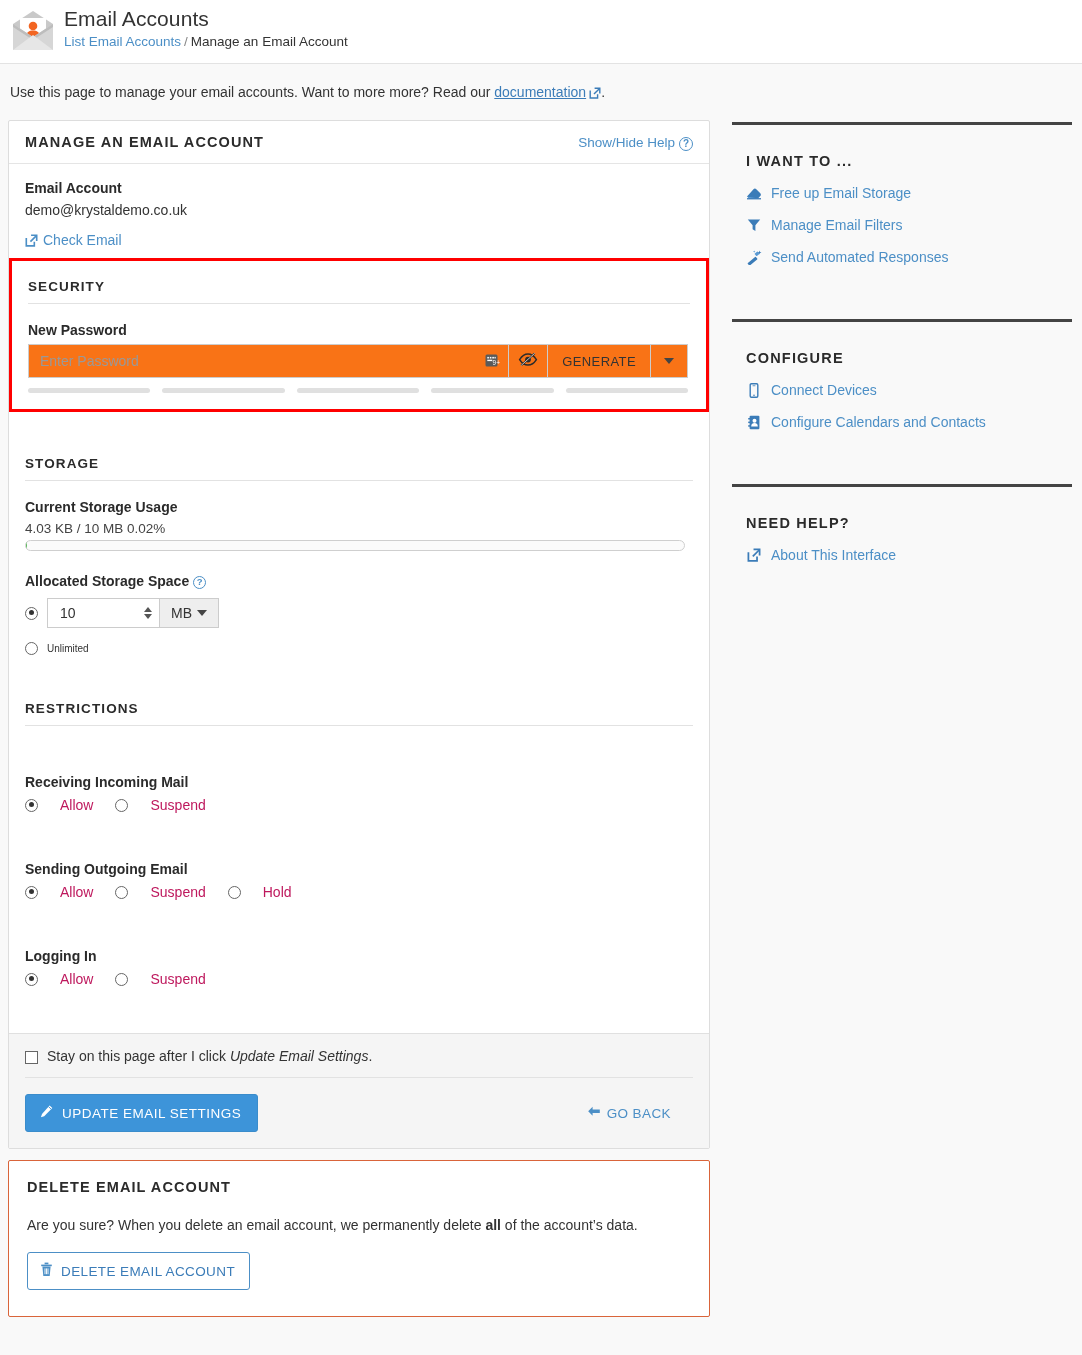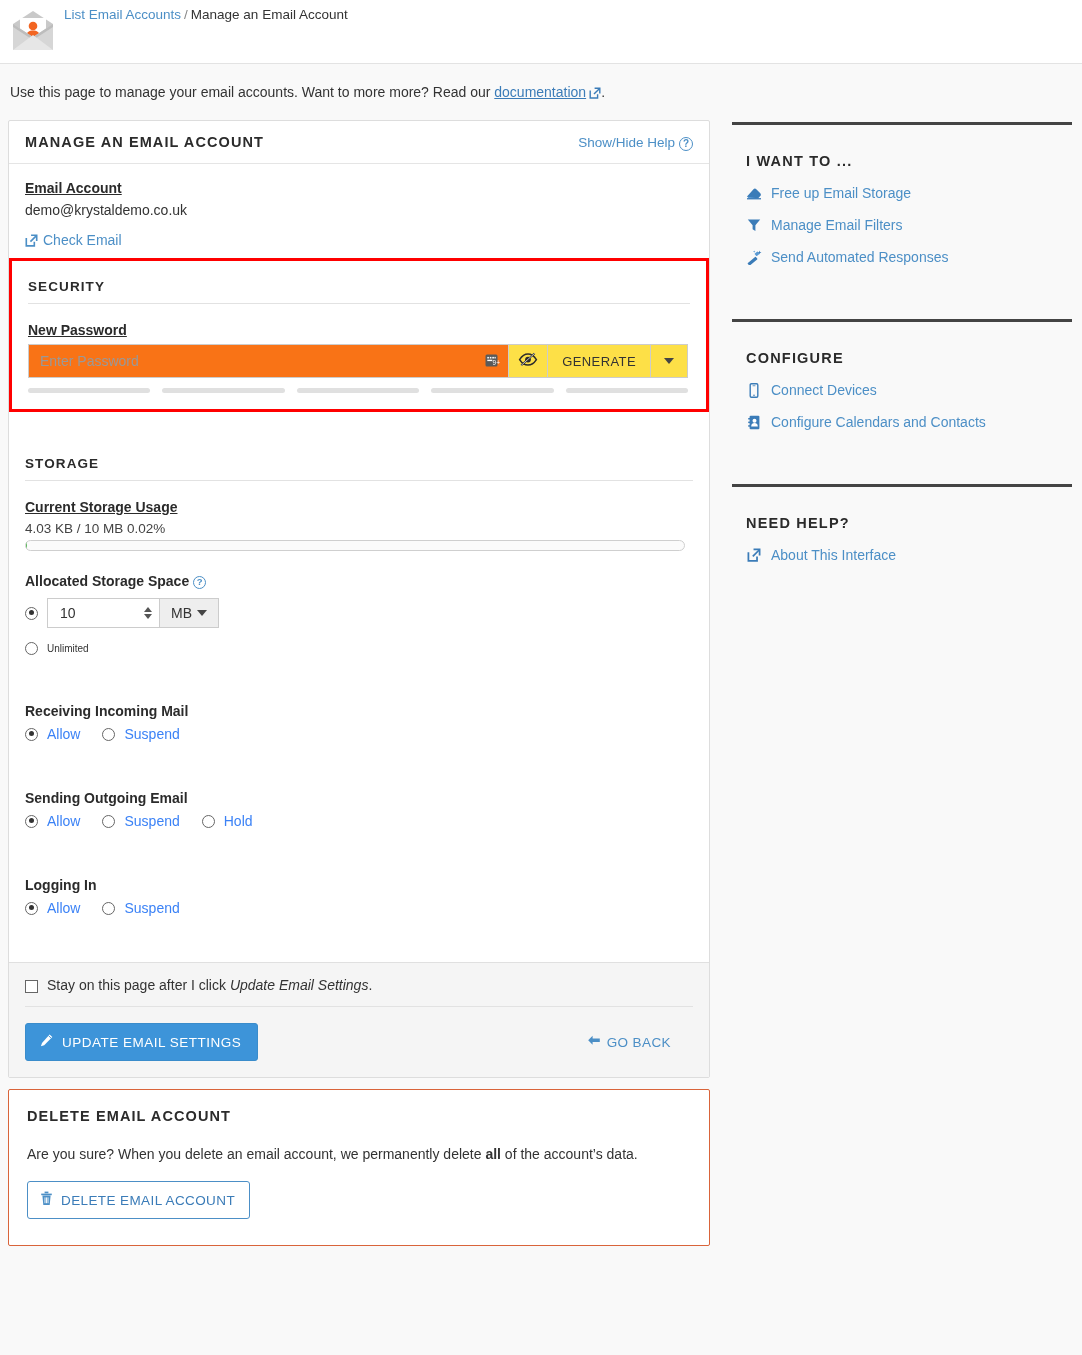--- a/index.html
+++ b/index.html
@@ -93,21 +93,20 @@
     font-weight: bold;
   }
   .panel-body { padding: 16px 16px 6px 16px; }
 
   
   .field-label {
     font-weight: bold;
     font-size: 14px;
     color: #2b2b2b;
     margin-bottom: 6px;
-    text-decoration: underline;
   }
   .field-value { font-size: 14px; color: #333333; margin-bottom: 14px; }
 
   .link-blue { color: #4c8fc6; text-decoration: none; font-size: 14px; }
 
   
   .section {
     margin-top: 4px;
   }
   .section-title {
@@ -153,21 +152,21 @@
   .pw-kb-ico {
     position: absolute;
     right: 7px;
     top: 50%;
     transform: translateY(-50%);
     width: 17px; height: 17px;
   }
   .pw-btn {
     border: 1px solid #cccccc;
     border-right: none;
-    background: #fde047;
+    background: #f97316;
     display: flex;
     align-items: center;
     justify-content: center;
     cursor: pointer;
     padding: 0 9px;
   }
   .pw-btn:last-child { border-right: 1px solid #cccccc; }
   .pw-btn.generate {
     font-size: 13px;
     letter-spacing: 0.4px;
@@ -281,21 +280,21 @@
 
   .unlim-row { display: flex; align-items: center; margin-top: 14px; }
   .unlim-row .lbl { font-size: 10px; color: #333333; }
 
   
   .rest-group { margin-bottom: 22px; }
   .rest-group:last-child { margin-bottom: 6px; }
   .rest-title { font-weight: bold; font-size: 14px; color: #2b2b2b; margin-bottom: 7px; margin-top: 48px; }
   .rest-opts { display: flex; align-items: center; }
   .opt { display: flex; align-items: center; margin-right: 22px; }
-  .opt .lbl { font-size: 14px; color: #3b82f6; }
+  .opt .lbl { font-size: 14px; color: #be185d; margin-left: 13px; }
 
   
   .panel-footer {
     background: #f5f5f5;
     border-top: 1px solid #e0e0e0;
     padding: 14px 16px 16px 16px;
   }
   .stay-row { display: flex; align-items: flex-end; padding-bottom: 13px; border-bottom: 1px solid #e2e2e2; }
   .cbox {
     width: 13px; height: 13px;
@@ -402,20 +401,21 @@
         <path d="M3 16 L23 3 L43 16 L43 42 L3 42 Z" fill="#c9c9c9"></path>
         <path d="M10 10 L36 10 L36 32 L10 32 Z" fill="#ffffff"></path>
         <circle cx="23" cy="18" r="4.3" fill="#f26522"></circle>
         <path d="M16 29 C16 24 19.3 22.4 23 22.4 C26.7 22.4 30 24 30 29 Z" fill="#f26522"></path>
         <path d="M3 16 L23 29 L43 16 L43 42 L3 42 Z" fill="#d6d6d6"></path>
         <path d="M3 16 L23 29 L43 16 L43 19 L23 32 L3 19 Z" fill="#bdbdbd"></path>
         <path d="M3 42 L23 27 L43 42 Z" fill="#e6e6e6"></path>
       </svg>
     </span>
     <div class="header-text">
+      <div class="page-title">Email Accounts</div>
       <div class="breadcrumb">
         <a href="#">List Email Accounts</a><span class="sep">/</span><span class="current">Manage an Email Account</span>
       </div>
     </div>
   </div>
 </div>
 
 <div class="intro">
   <span>Use this page to manage your email accounts. Want to more more? Read our </span><a href="#">documentation</a><span class="ext-ico"><svg width="12" height="12" viewBox="0 0 12 12">
         <path d="M1.2 3.6 L1.2 11 L8.6 11 L8.6 7.2" fill="none" stroke="#3b7cb8" stroke-width="1.4"></path>
@@ -522,20 +522,21 @@
             </div>
           </div>
 
           <div class="unlim-row">
             <span class="radio"></span>
             <span class="lbl">Unlimited</span>
           </div>
         </div>
 
         <div class="section" style="margin-top:46px;">
+          <div class="section-title">Restrictions</div>
 
           <div class="rest-group">
             <div class="rest-title">Receiving Incoming Mail</div>
             <div class="rest-opts">
               <span class="opt">
                   <span class="radio checked"></span>
                   <span class="lbl">Allow</span>
                 </span>
               <span class="opt">
                   <span class="radio"></span>

